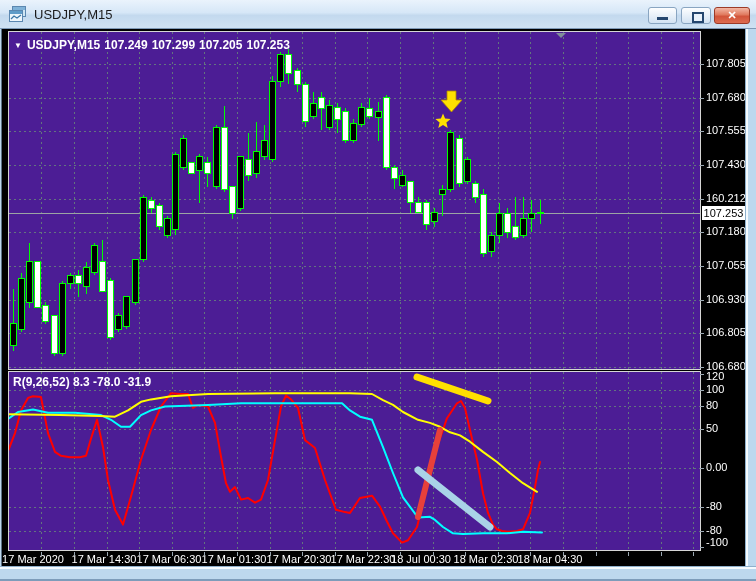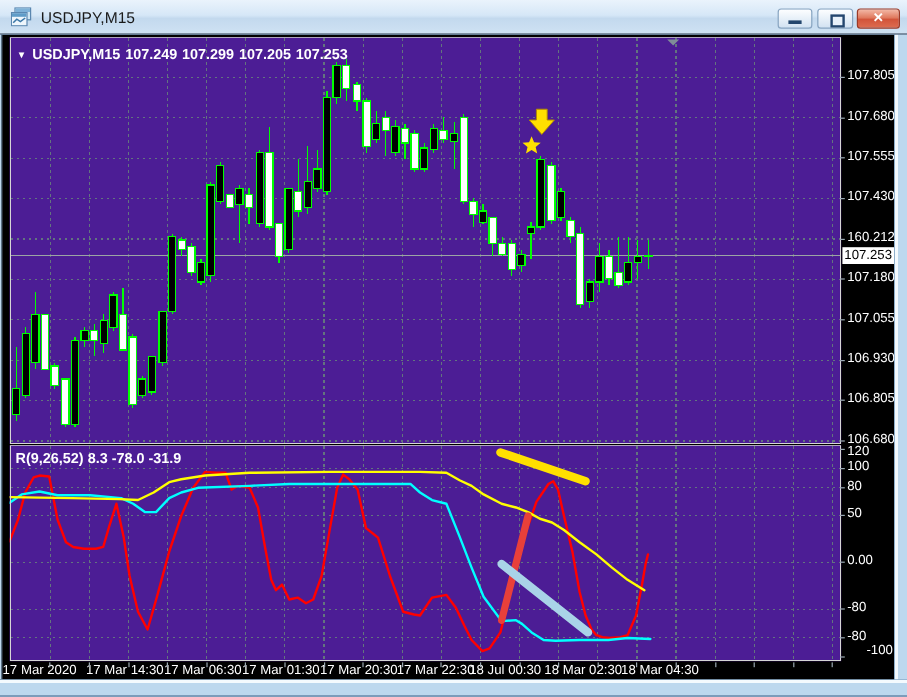--- a/index.html
+++ b/index.html
@@ -322,21 +322,21 @@
       <div class="axis-label" style="left: 706px; top: 398.695px;">80</div>
       <div class="tickh" style="left: 700px; top: 405.695px;"></div>
       <div class="axis-label" style="left: 706px; top: 422.172px;">50</div>
       <div class="tickh" style="left: 700px; top: 429.172px;"></div>
       <div class="axis-label" style="left: 706px; top: 461.3px;">0.00</div>
       <div class="tickh" style="left: 700px; top: 468.3px;"></div>
       <div class="axis-label" style="left: 706px; top: 500.428px;">-80</div>
       <div class="tickh" style="left: 700px; top: 507.428px;"></div>
       <div class="axis-label" style="left: 706px; top: 523.905px;">-80</div>
       <div class="tickh" style="left: 700px; top: 530.905px;"></div>
-      <div class="axis-label" style="left: 706px; top: 536px; margin-left: 16px;">-100</div>
+      <div class="axis-label" style="left: 706px; top: 536px;">-100</div>
       <div class="tickh" style="left: 700px; top: 546.556px;"></div>
       <div class="time-label" style="left: -7px; top: 553px;">17 Mar 2020</div>
       <div class="time-label" style="left: 64px; top: 553px;">17 Mar 14:30</div>
       <div class="time-label" style="left: 129px; top: 553px;">17 Mar 06:30</div>
       <div class="time-label" style="left: 194px; top: 553px;">17 Mar 01:30</div>
       <div class="time-label" style="left: 259px; top: 553px;">17 Mar 20:30</div>
       <div class="time-label" style="left: 323px; top: 553px;">17 Mar 22:30</div>
       <div class="time-label" style="left: 381px; top: 553px;">18 Jul 00:30</div>
       <div class="time-label" style="left: 446px; top: 553px;">18 Mar 02:30</div>
       <div class="time-label" style="left: 510px; top: 553px;">18 Mar 04:30</div>

